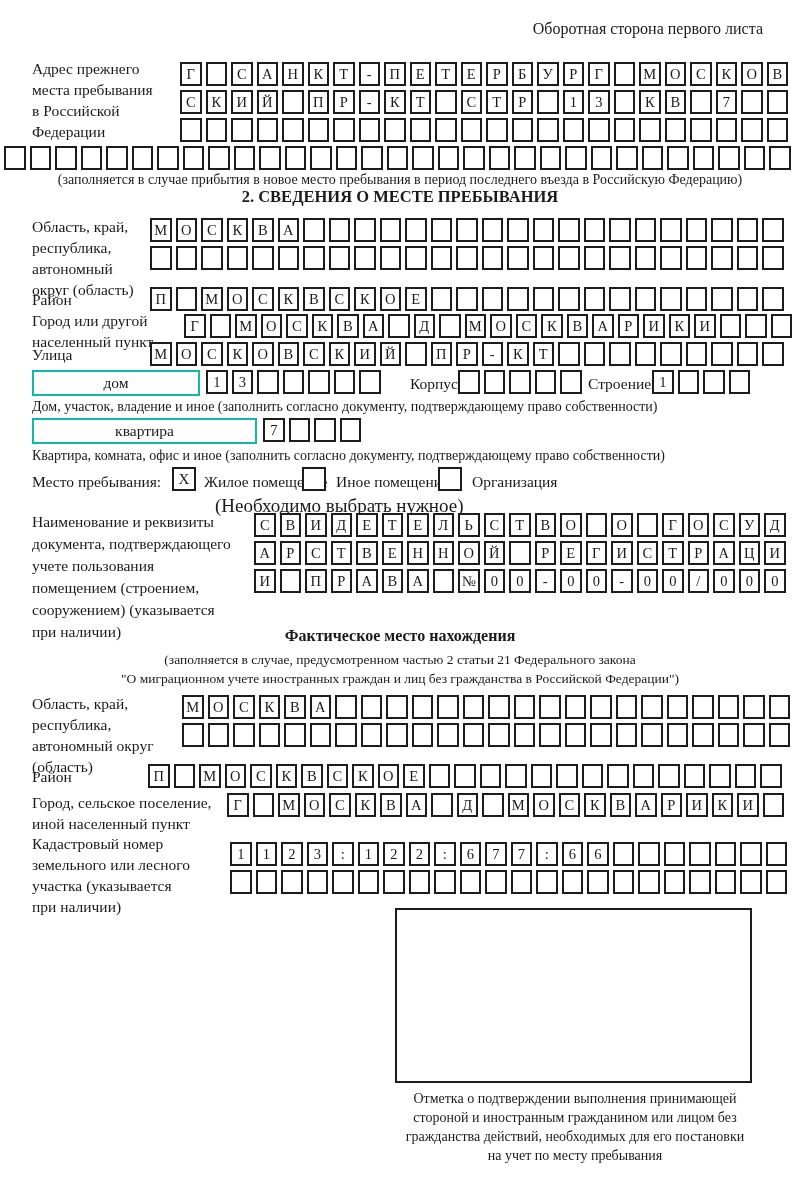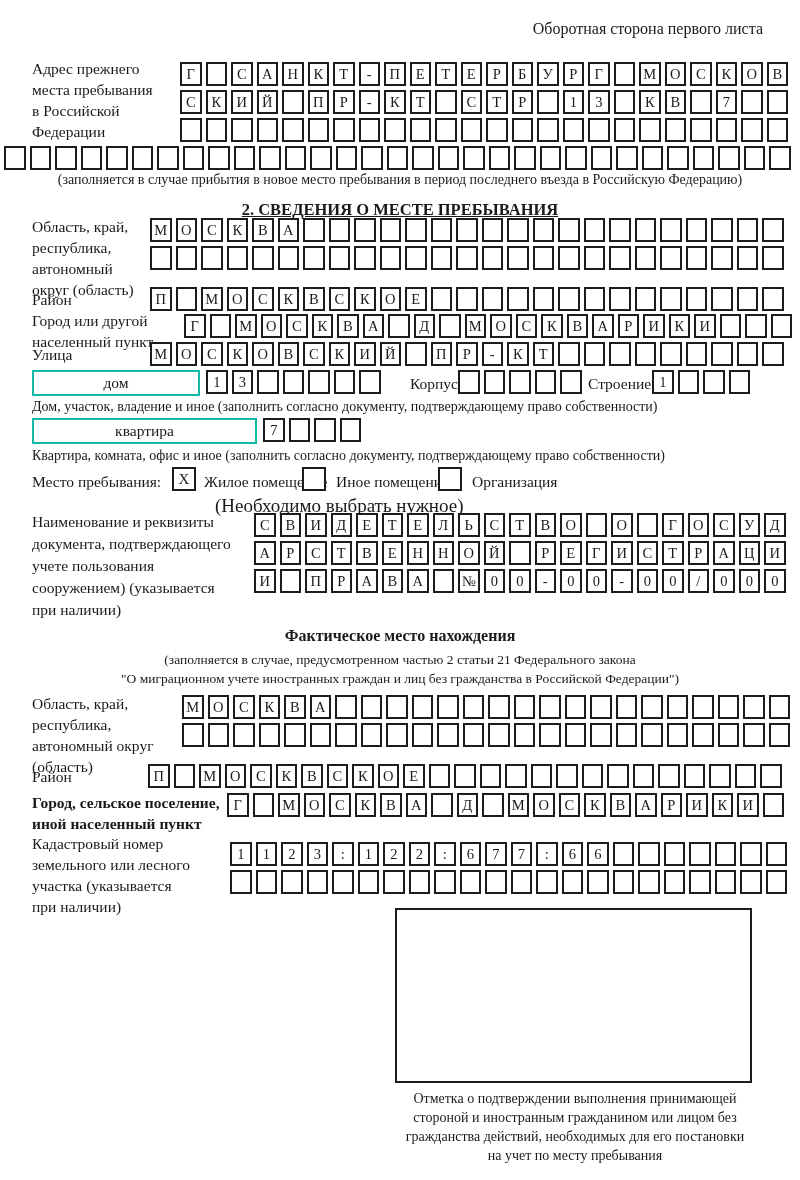--- a/index.html
+++ b/index.html
@@ -149,21 +149,21 @@
       <span class="cell"></span>
       <span class="cell"></span>
       <span class="cell"></span>
       <span class="cell"></span>
       <span class="cell"></span>
       <span class="cell"></span>
       <span class="cell"></span>
     </div>
   <div class="abs note center" style="top:172px;">(заполняется в случае прибытия в новое место пребывания в период последнего въезда в Российскую Федерацию)</div>
 
-  <div class="abs title center" style="top:200px;text-decoration:underline;">2. СВЕДЕНИЯ О МЕСТЕ ПРЕБЫВАНИЯ</div>
+  <div class="abs title center" style="top:187px;">2. СВЕДЕНИЯ О МЕСТЕ ПРЕБЫВАНИЯ</div>
 
   <div class="abs lbl" style="left:32px;top:216px;">
       <div class="ln">Область, край,</div>
       <div class="ln">республика,</div>
       <div class="ln">автономный</div>
       <div class="ln">округ (область)</div>
     </div>
   <div class="abs cellrow" style="left:150px;top:218px;">
       <span class="cell">М</span>
       <span class="cell">О</span>
@@ -350,20 +350,21 @@
   <div class="abs bigcell" style="left:302px;top:467px;"></div>
   <div class="abs lbl" style="left:336px;top:471px;">Иное помещение</div>
   <div class="abs bigcell" style="left:438px;top:467px;"></div>
   <div class="abs lbl" style="left:472px;top:471px;">Организация</div>
   <div class="abs" style="left:215px;top:495px;font-size:19px;white-space:nowrap;">(Необходимо выбрать нужное)</div>
 
   <div class="abs lbl" style="left:32px;top:511px;line-height:22px;">
       <div class="ln">Наименование и реквизиты</div>
       <div class="ln">документа, подтверждающего</div>
       <div class="ln">учете пользования</div>
+      <div class="ln">помещением (строением,</div>
       <div class="ln">сооружением) (указывается</div>
       <div class="ln">при наличии)</div>
     </div>
   <div class="abs cellrow" style="left:254px;top:513px;">
       <span class="cell">С</span>
       <span class="cell">В</span>
       <span class="cell">И</span>
       <span class="cell">Д</span>
       <span class="cell">Е</span>
       <span class="cell">Т</span>
@@ -515,21 +516,21 @@
       <span class="cell"></span>
       <span class="cell"></span>
       <span class="cell"></span>
       <span class="cell"></span>
       <span class="cell"></span>
       <span class="cell"></span>
       <span class="cell"></span>
       <span class="cell"></span>
     </div>
 
-  <div class="abs lbl" style="left:32px;top:792px;font-weight:bold;">
+  <div class="abs lbl" style="left:32px;top:792px;">
       <div class="ln">Город, сельское поселение,</div>
       <div class="ln">иной населенный пункт</div>
     </div>
   <div class="abs cellrow" style="left:227px;top:793px;">
       <span class="cell">Г</span>
       <span class="cell"></span>
       <span class="cell">М</span>
       <span class="cell">О</span>
       <span class="cell">С</span>
       <span class="cell">К</span>

